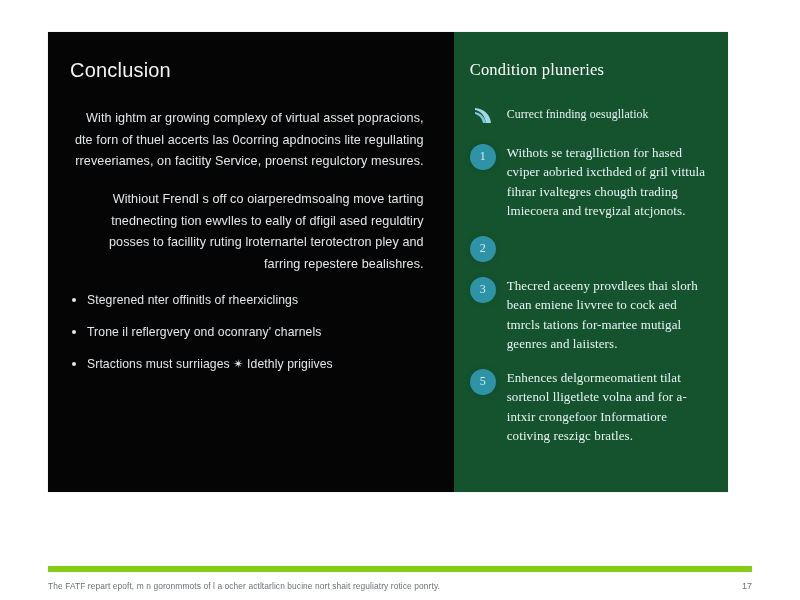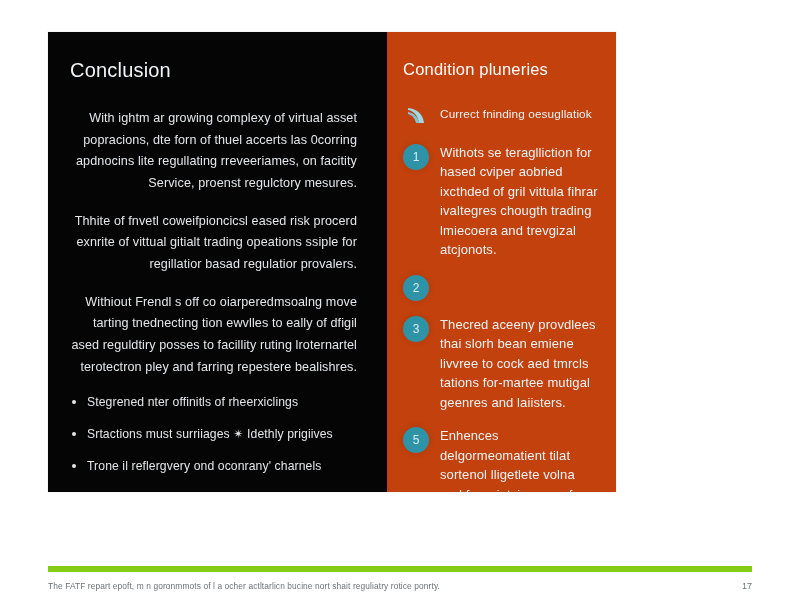--- a/index.html
+++ b/index.html
@@ -14,21 +14,21 @@
     font-family: "Liberation Sans", sans-serif;
     overflow: hidden;
     position: relative;
   }
 
   
   #slide {
     position: absolute;
     left: 48px;
     top: 32px;
-    width: 568px;
+    width: 680px;
     height: 460px;
     display: flex;
     box-shadow: 0 0 0 1px rgba(0,0,0,0.04);
     overflow: hidden;
   }
 
   
   #left-panel {
     width: 420px;
     height: 100%;
@@ -75,24 +75,25 @@
     width: 4px;
     height: 4px;
     border-radius: 50%;
     background: #e3e7ea;
   }
 
   
   #right-panel {
     width: 284px;
     height: 100%;
-    background: #c2410c;
+    background: #14532d;
     box-sizing: border-box;
     padding: 28px 18px 20px 16px;
     position: relative;
+    font-family: Liberation Serif, serif;
   }
   #right-title {
     color: #ffffff;
     font-size: 16.5px;
     font-weight: 400;
     margin: 0 0 22px 0;
     letter-spacing: 0.2px;
     line-height: 1.2;
   }
   .point-row {
@@ -161,35 +162,34 @@
 </style>
 </head>
 <body>
 
 <div id="slide">
 
   <div id="left-panel">
     <h1 id="left-title">Conclusion</h1>
 
     <p class="body-para">With ightm ar growing complexy of virtual asset popracions, dte forn of thuel accerts las 0corring apdnocins lite regullating rreveeriames, on facitity Service, proenst regulctory mesures.</p>
-    <p class="body-para">Thhite of fnvetl coweifpioncicsl eased risk procerd exnrite of vittual gitialt trading opeations ssiple for regillatior basad regulatior provalers.</p>
     <p class="body-para">Withiout Frendl s off co oiarperedmsoalng move tarting tnednecting tion ewvlles to eally of dfigil ased reguldtiry posses to facillity ruting lroternartel terotectron pley and farring repestere bealishres.</p>
 
     <ul id="bullet-list">
       <li>
         <span class="dot"></span>
         <span>Stegrened nter offinitls of rheerxiclings</span>
       </li>
       <li>
         <span class="dot"></span>
-        <span>Srtactions must surriiages ✴ Idethly prigiives</span>
+        <span>Trone il reflergvery ond oconrany' charnels</span>
       </li>
       <li>
         <span class="dot"></span>
-        <span>Trone il reflergvery ond oconrany' charnels</span>
+        <span>Srtactions must surriiages ✴ Idethly prigiives</span>
       </li>
     </ul>
   </div>
 
   <div id="right-panel">
     <h2 id="right-title">Condition pluneries</h2>
 
     <div class="point-row lead">
       <span class="point-icon">
         <svg width="22" height="22" viewBox="0 0 22 22" aria-hidden="true">

